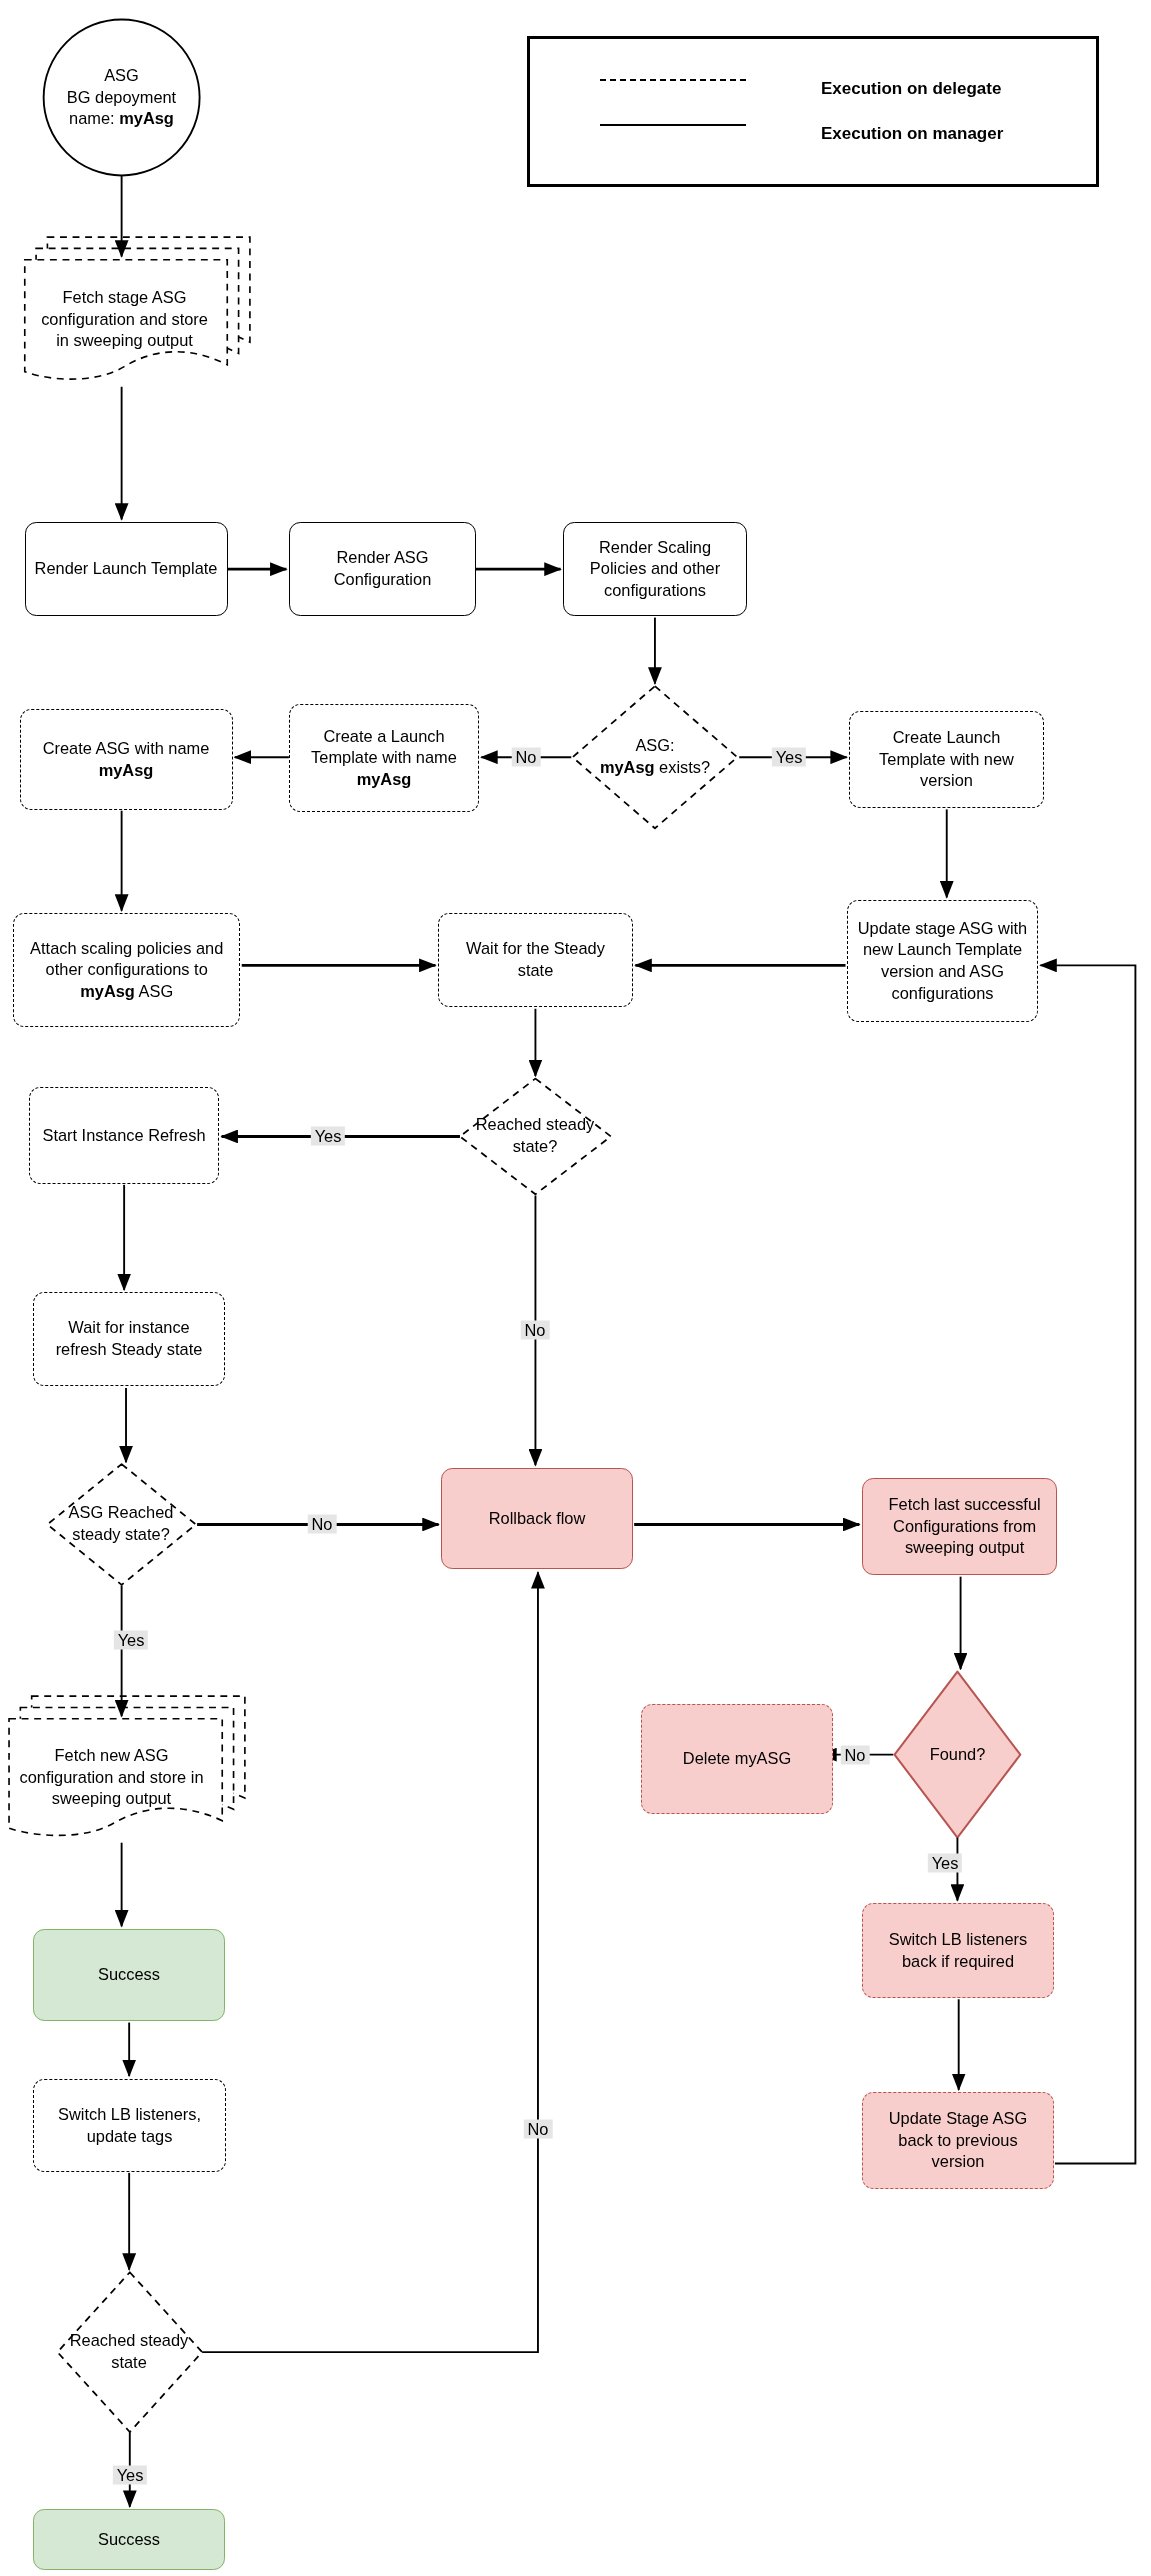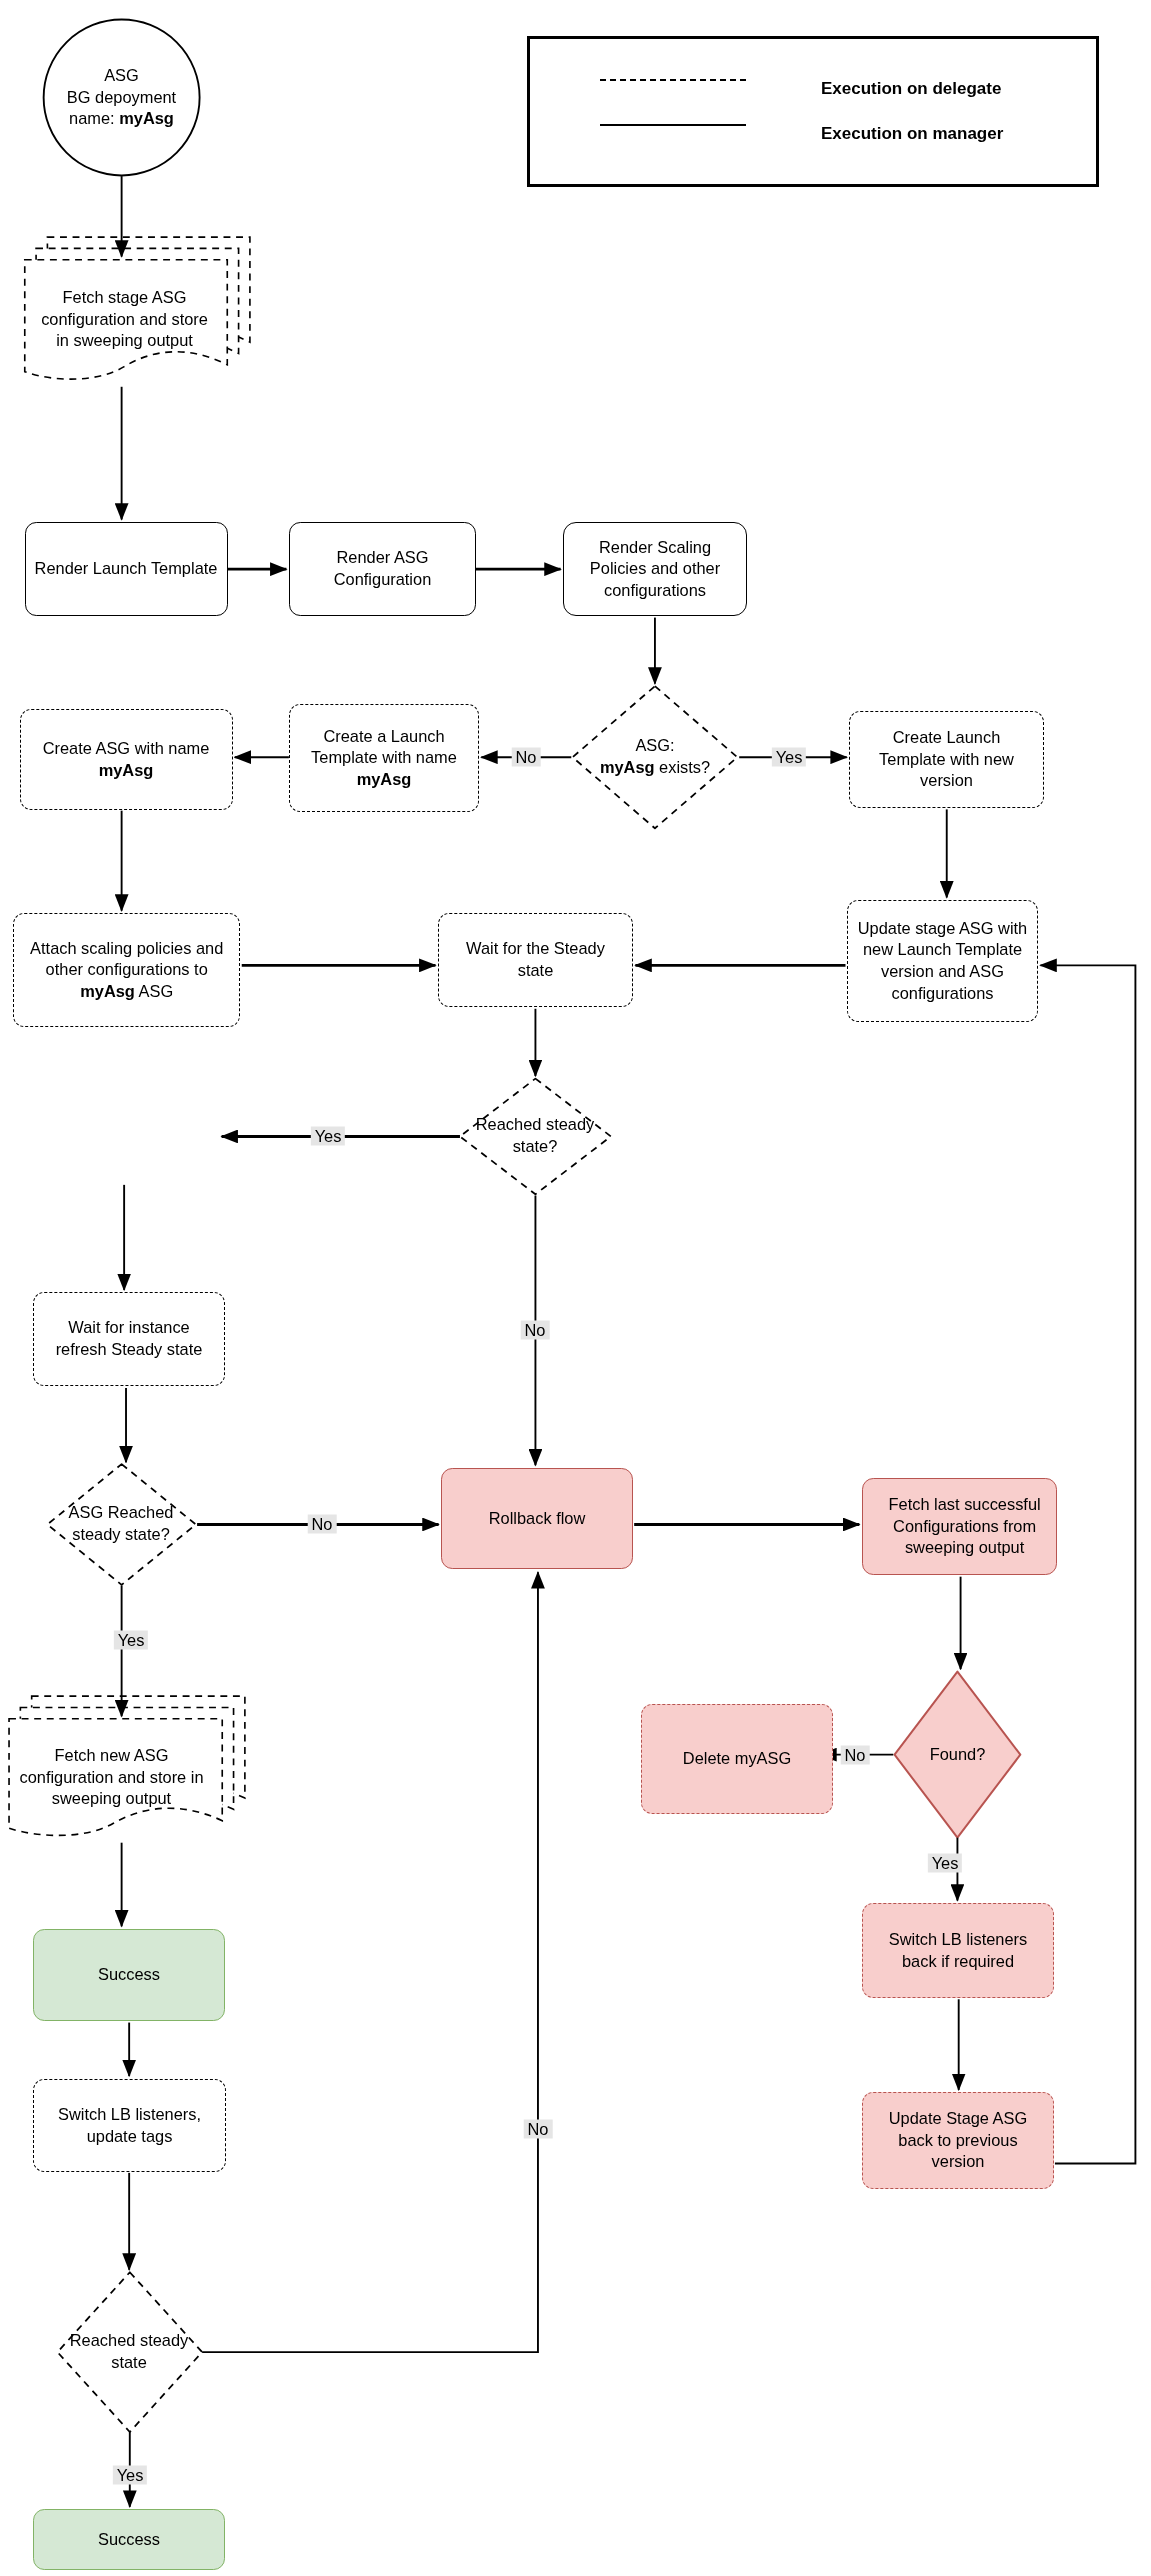--- a/index.html
+++ b/index.html
@@ -127,21 +127,21 @@
   <div class="overlay-text" style="left:17px;top:1735px;width:189px;height:85px;">
     <span>Fetch new ASG configuration and store in sweeping output</span>
   </div>
 
   <div class="node solid-black" style="left:24.5px;top:522px;width:203px;height:94px;">
     <span>Render Launch Template</span>
   </div>
   <div class="node solid-black" style="left:289px;top:522px;width:187px;height:94px;">
     <span>Render ASG Configuration</span>
   </div>
-  <div class="node solid-black" style="left:563px;top:522px;width:184px;height:94px;border-radius:13px;">
+  <div class="node solid-black" style="left:563px;top:522px;width:184px;height:94px;">
     <span>Render Scaling Policies and other configurations</span>
   </div>
 
   <div class="node dashed-black" style="left:289px;top:704px;width:190px;height:108px;">
     <span><span>Create a Launch Template with name </span><b>myAsg</b></span>
   </div>
   <div class="node dashed-black" style="left:19.5px;top:709px;width:213px;height:101px;">
     <span><span>Create ASG with name </span><b>myAsg</b></span>
   </div>
   <div class="node dashed-black" style="left:849px;top:711px;width:195px;height:97px;">
@@ -151,20 +151,23 @@
   <div class="node dashed-black" style="left:13.2px;top:913px;width:227px;height:114px;">
     <span><span>Attach scaling policies and other configurations to </span><b>myAsg</b><span> ASG</span></span>
   </div>
   <div class="node dashed-black" style="left:438px;top:913px;width:195px;height:94px;">
     <span>Wait for the Steady state</span>
   </div>
   <div class="node dashed-black" style="left:847px;top:900px;width:191px;height:122px;">
     <span>Update stage ASG with new Launch Template version and ASG configurations</span>
   </div>
 
+  <div class="node dashed-black" style="left:29px;top:1087px;width:190px;height:97px;">
+    <span>Start Instance Refresh</span>
+  </div>
   <div class="node dashed-black" style="left:33px;top:1292px;width:192px;height:94px;">
     <span>Wait for instance refresh Steady state</span>
   </div>
 
   <div class="node danger-solid" style="left:441px;top:1468px;width:192px;height:101px;">
     <span>Rollback flow</span>
   </div>
   <div class="node danger-solid" style="left:862px;top:1478px;width:195px;height:97px;padding-left:19px;">
     <span>Fetch last successful Configurations from sweeping output</span>
   </div>

